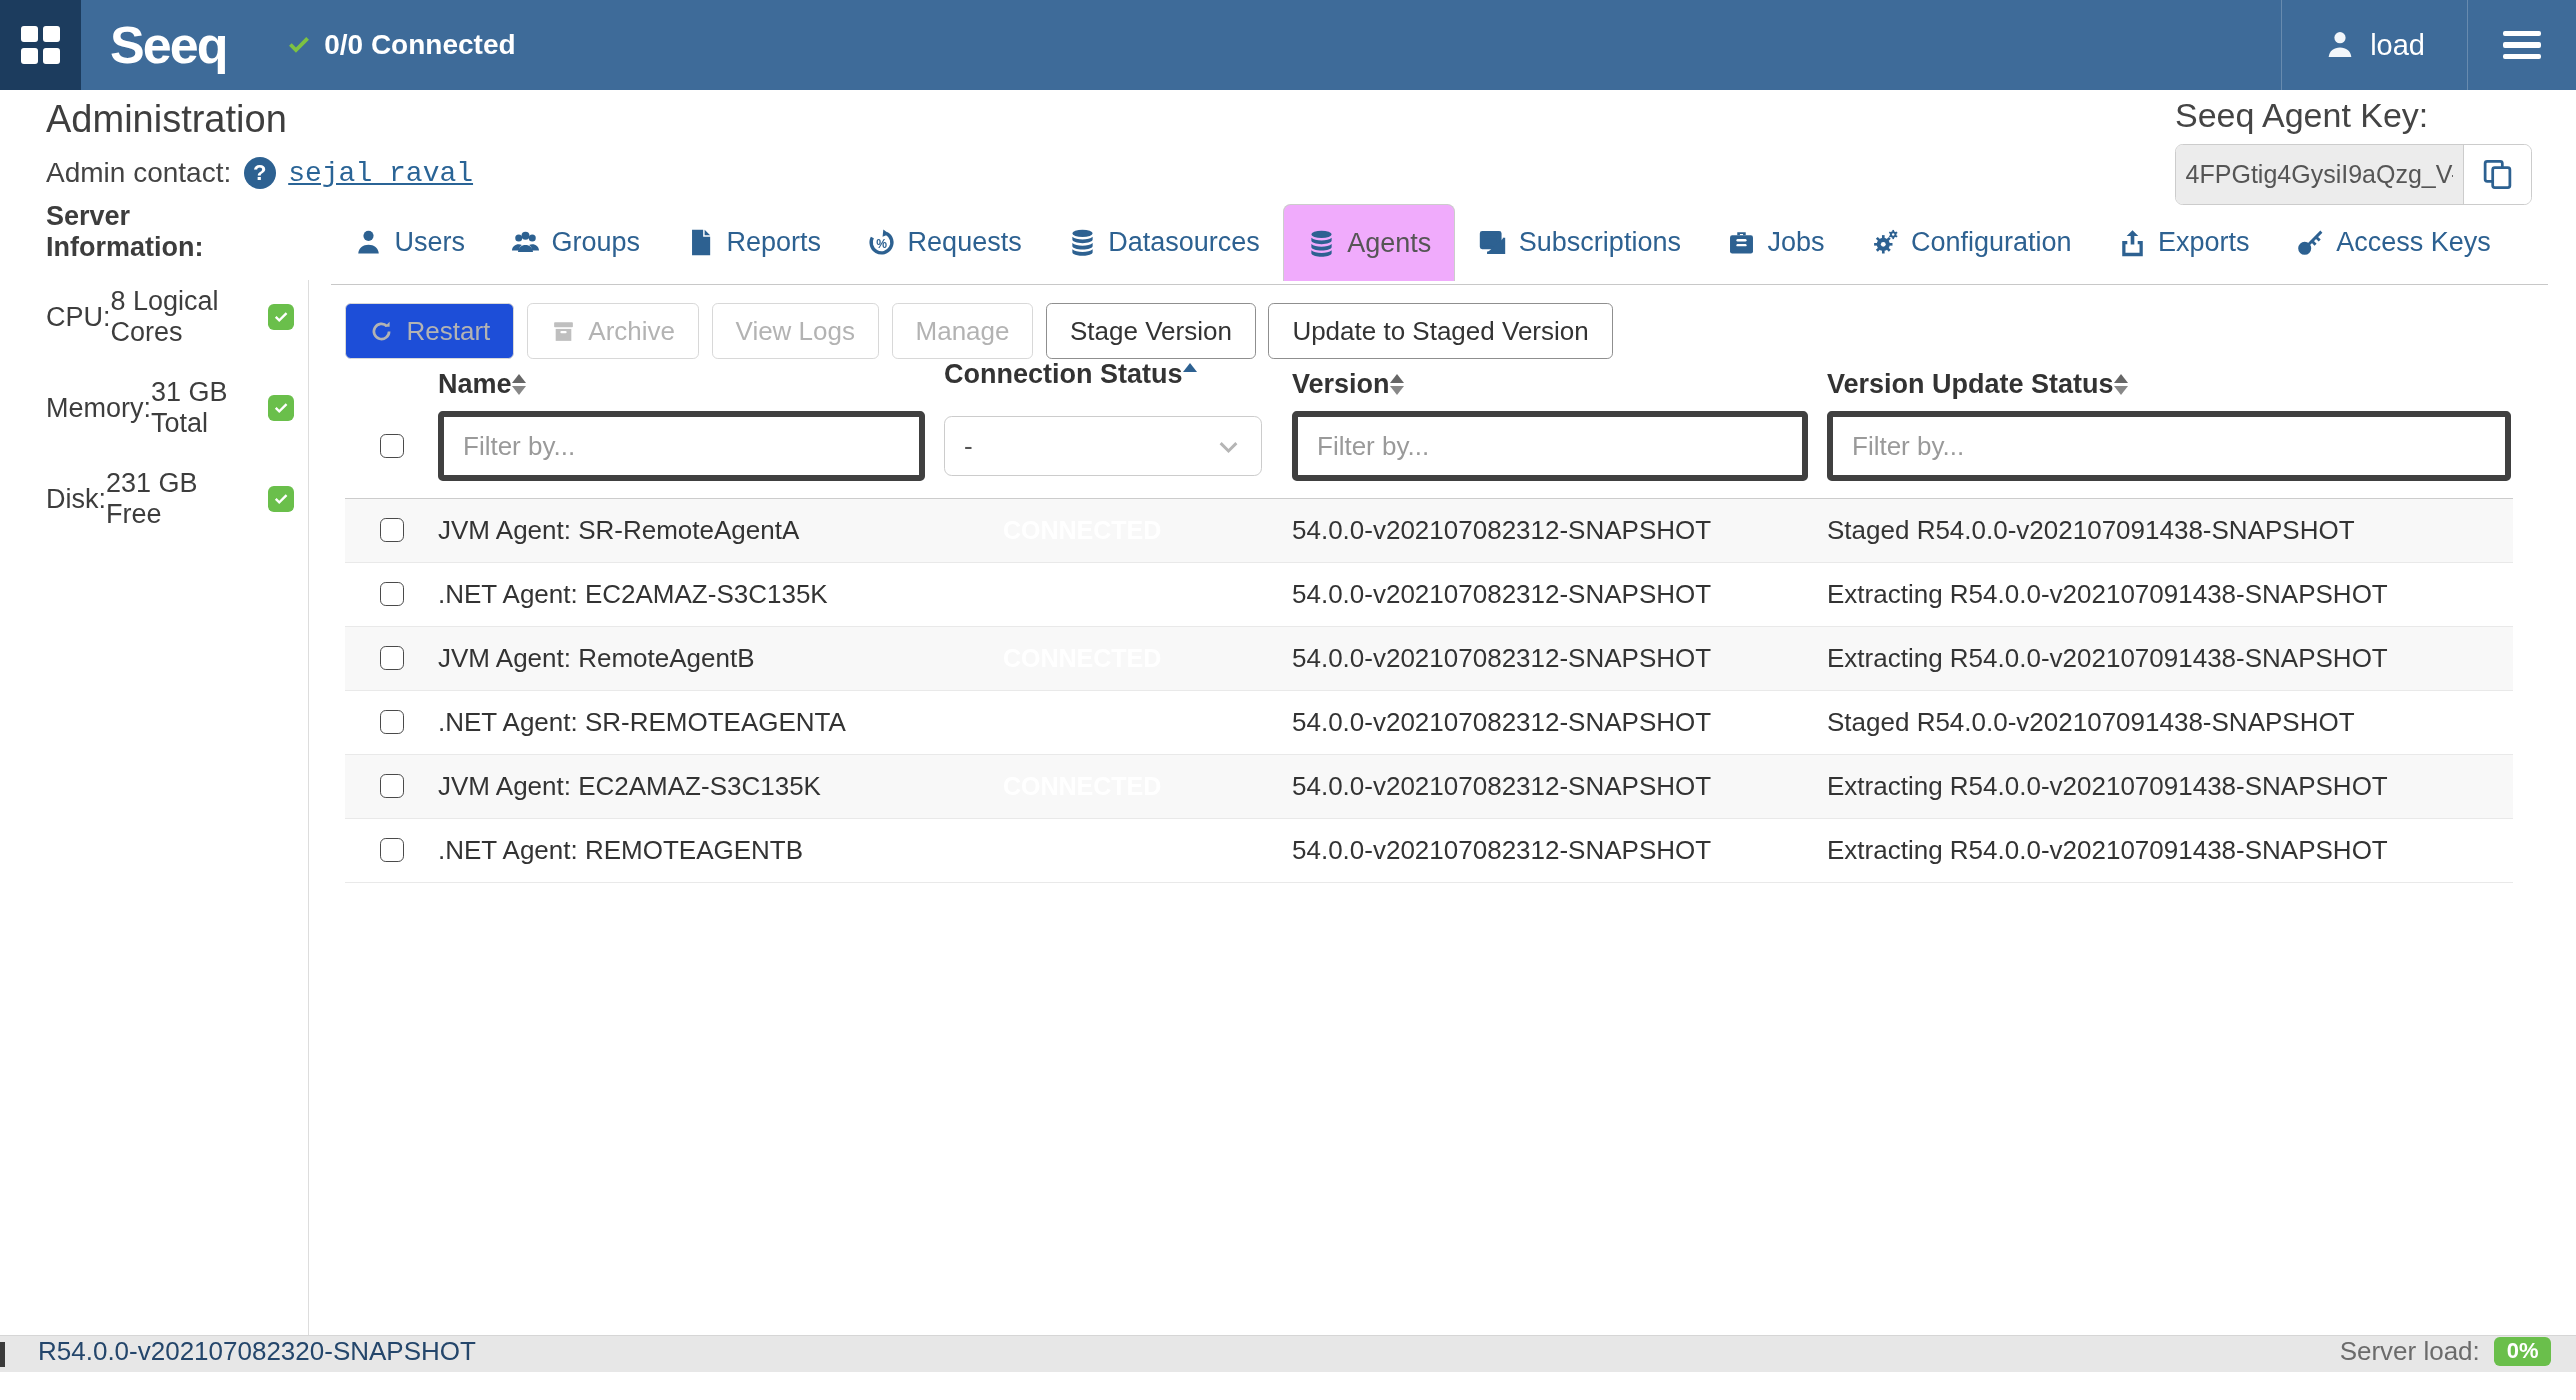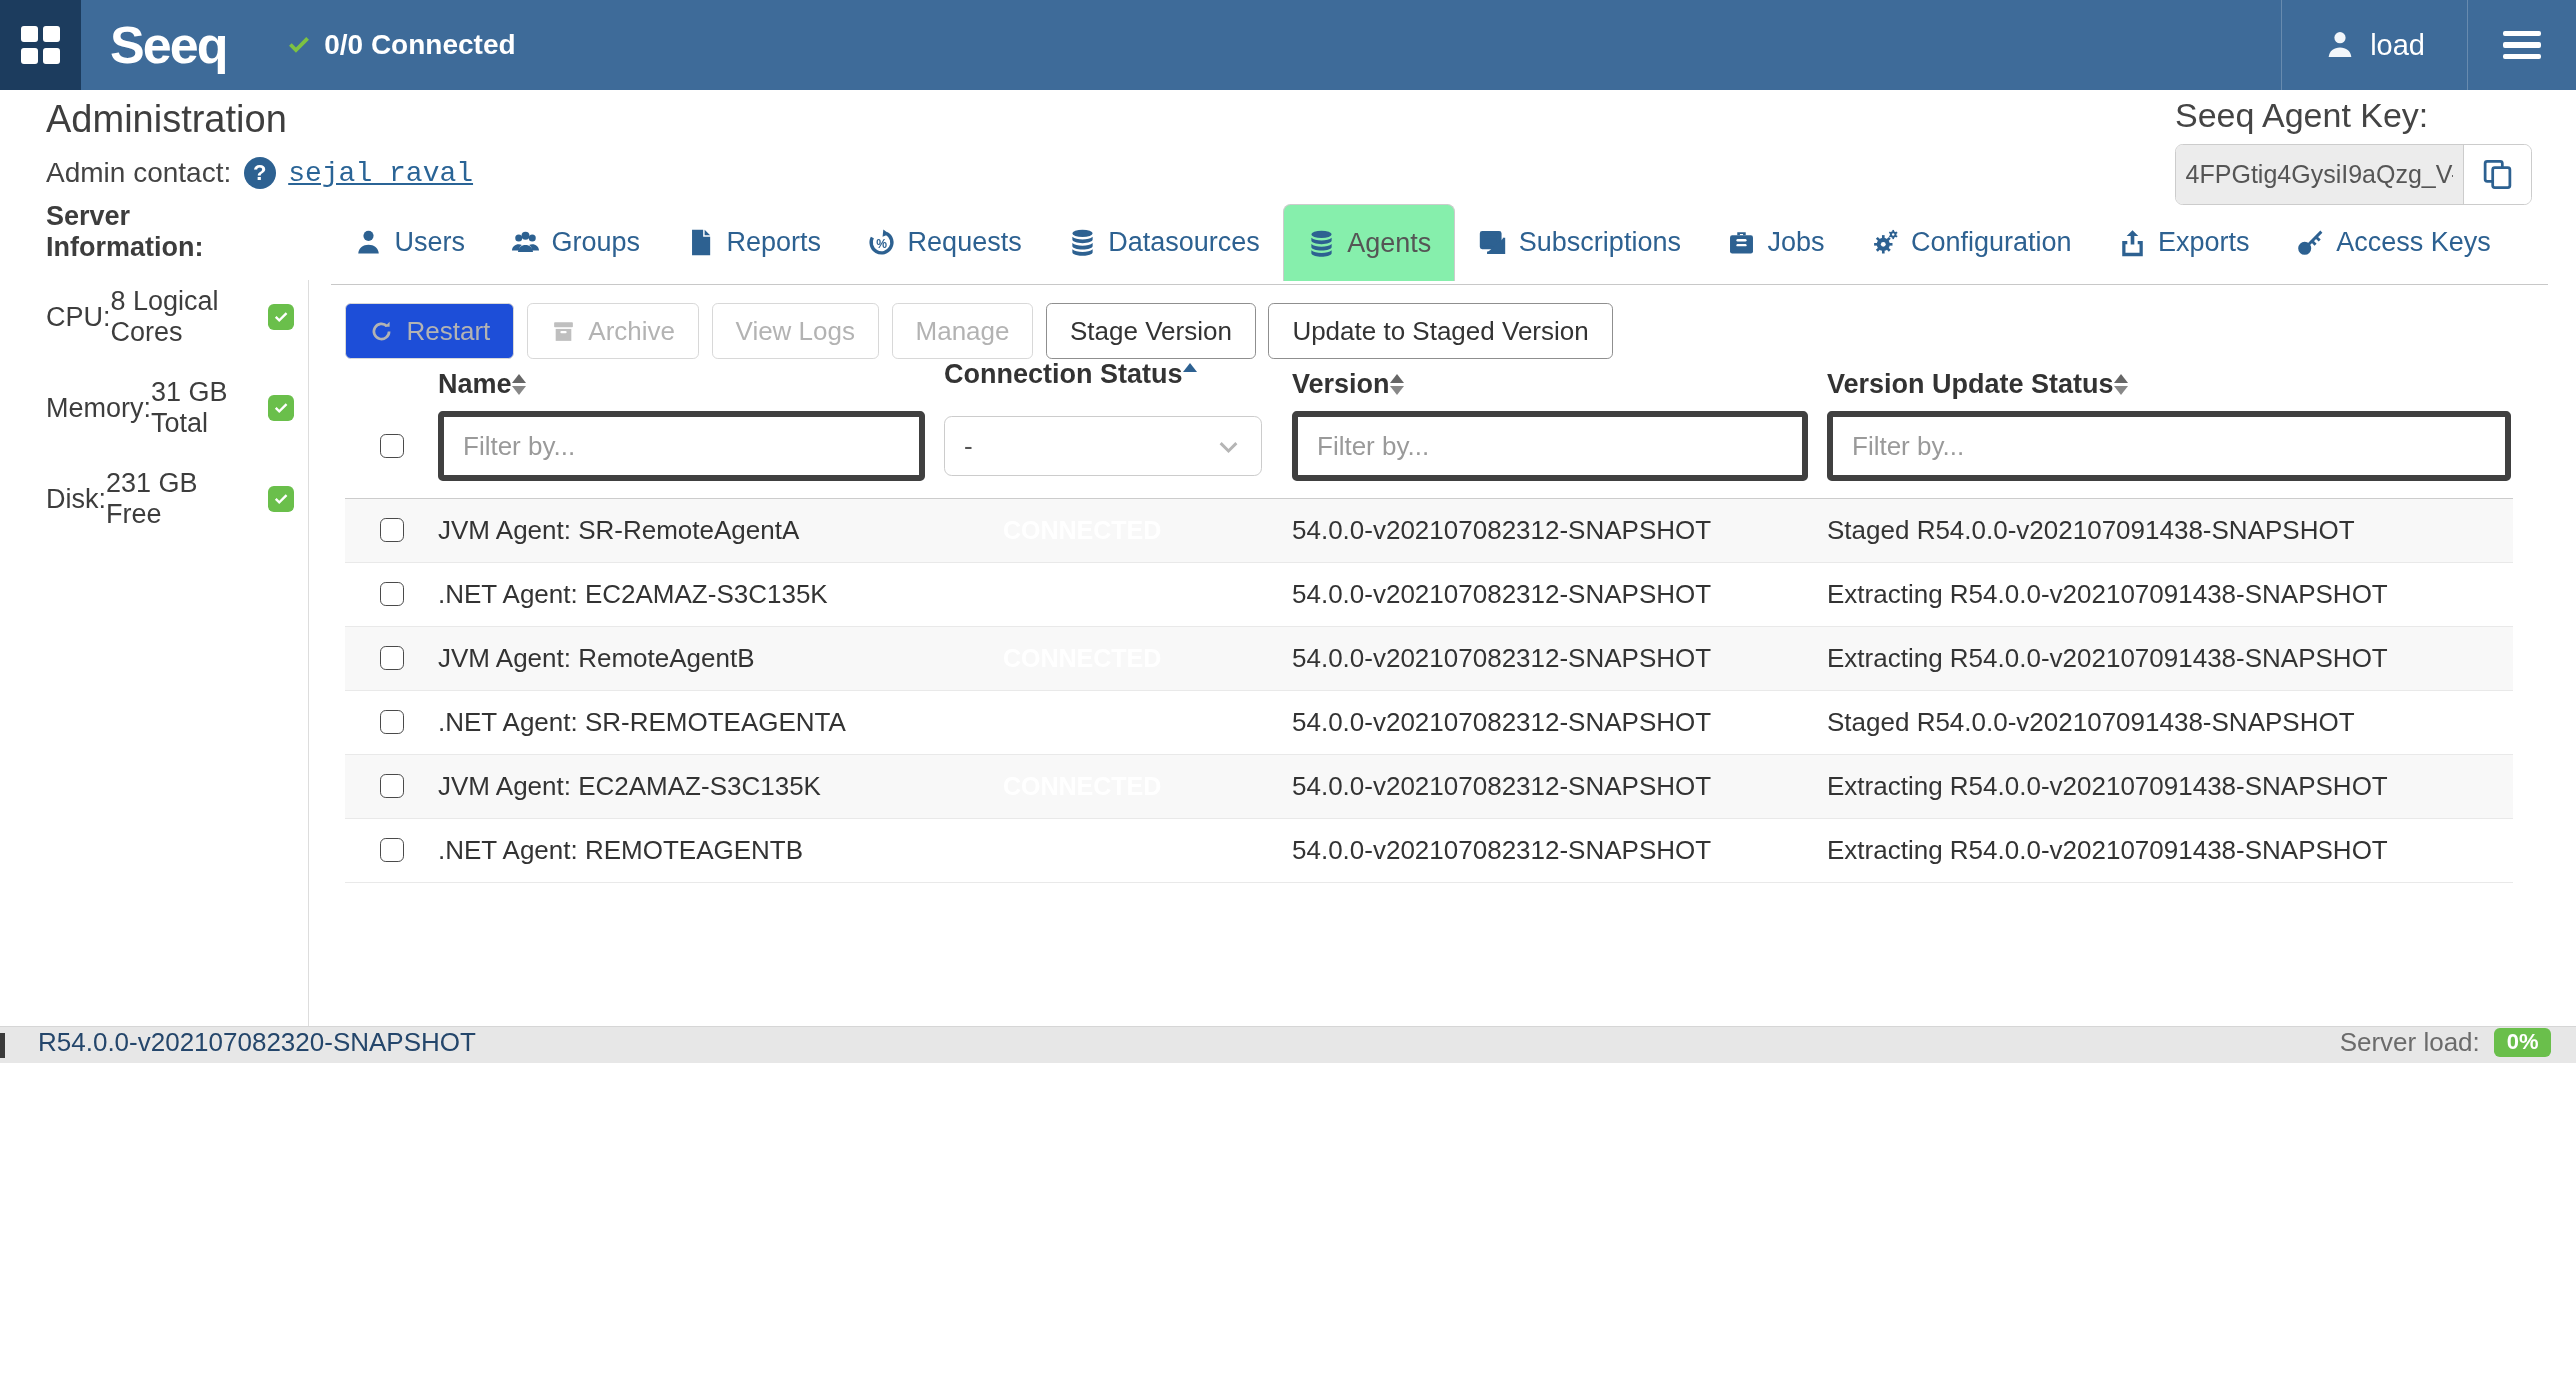--- a/index.html
+++ b/index.html
@@ -1,16 +1,16 @@
 <!DOCTYPE html>
 <html style="--brand-bar: #3e6b99; --brand-dark: #1c3c5e; --accent: #2d6191; --link: #2a6496; --success-green: #7dc242; --check-green: #6abf4b;"><head>
 <meta charset="utf-8">
 <style>
   html,body{margin:0;padding:0;background:#fff;}
-  #app{position:relative;width:2576px;height:1063px;background:#fff;overflow:hidden;
+  #app{position:relative;width:2576px;height:1372px;background:#fff;overflow:hidden;
        font-family:"Liberation Sans",sans-serif;color:#333;}
   .icon svg{display:block;}
 
   
   .topbar{position:absolute;top:0;left:0;right:0;height:90px;background:var(--brand-bar,#3e6b99);
           display:flex;align-items:center;}
   .waffle{width:81px;height:90px;background:var(--brand-dark,#1c3c5e);display:flex;align-items:center;justify-content:center;cursor:pointer;border:none;}
   .waffle-grid{display:grid;grid-template-columns:16.3px 16.3px;grid-gap:5.8px;}
   .waffle-grid i{width:16.3px;height:16.3px;background:#fff;border-radius:2.9px;}
   .logo{color:#fff;font-size:52px;font-weight:700;letter-spacing:-1.9px;margin-left:29px;line-height:90px;}
@@ -48,21 +48,21 @@
   .si-check{width:26px;height:26px;border-radius:5.8px;background:var(--check-green,#6abf4b);
             display:flex;align-items:center;justify-content:center;flex:none;}
   .si-check svg{width:16.3px;height:16.3px;fill:#fff;}
   .v-divider{position:absolute;left:308px;top:280px;bottom:36px;width:1px;background:#ddd;}
 
   
   .tabs{position:absolute;left:331px;top:204px;height:77px;display:flex;align-items:stretch;z-index:2;}
   .tab{display:flex;align-items:center;gap:11.5px;padding:0 23px;color:var(--accent,#2d6191);
        font-size:27px;cursor:pointer;white-space:nowrap;}
   .tab .icon svg{width:29px;height:29px;fill:var(--accent,#2d6191);}
-  .tab.active{background:#86efac;border:1px solid #ccc;border-bottom:none;border-radius:7.7px 7.7px 0 0;color:#555;}
+  .tab.active{background:#f0abfc;border:1px solid #ccc;border-bottom:none;border-radius:7.7px 7.7px 0 0;color:#555;}
   .tabs-underline{position:absolute;left:331px;right:28px;top:284px;height:1px;background:#c8c8c8;}
 
   
   .toolbar{position:absolute;left:345px;top:303px;display:flex;gap:12.5px;}
   .btn{height:56px;padding:0 23px;border-radius:5.8px;background:#fff;border:1px solid #d8d8d8;
        display:flex;align-items:center;gap:12.5px;font-size:26px;color:#b3b3b3;font-family:inherit;white-space:nowrap;}
   .btn.gray{background:#1d4ed8;}
   .btn.enabled{border-color:#8f8f8f;color:#333;cursor:pointer;}
   .btn .icon svg{width:25px;height:25px;}
   .btn .icon.refresh svg{stroke:#a7b8c6;fill:#a7b8c6;}

